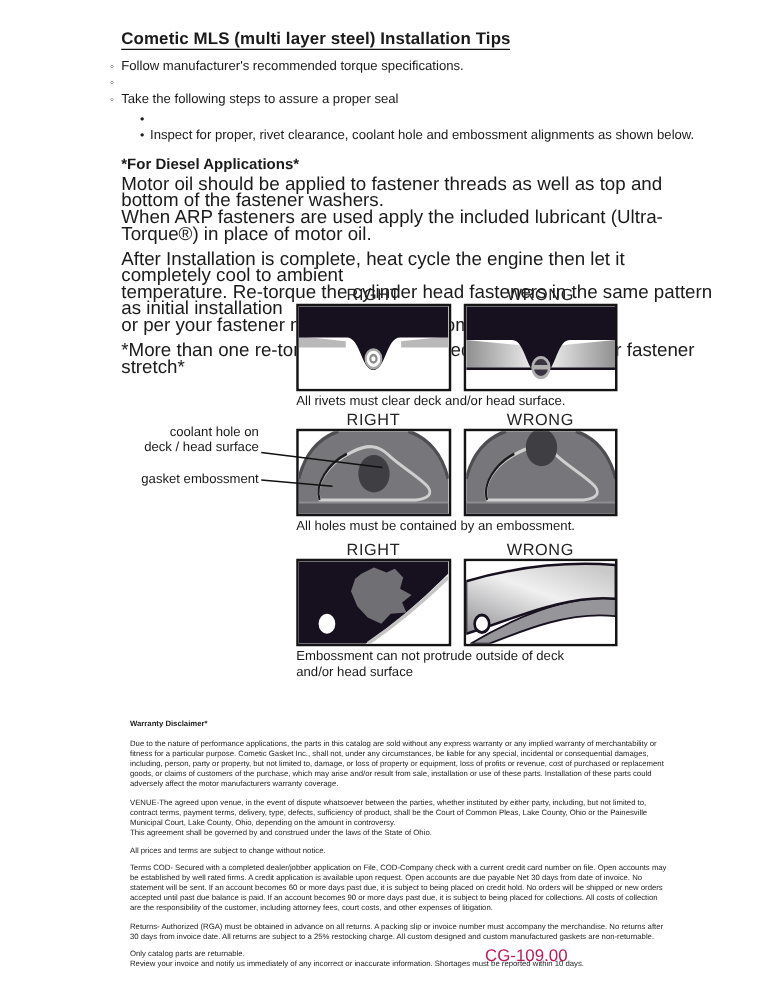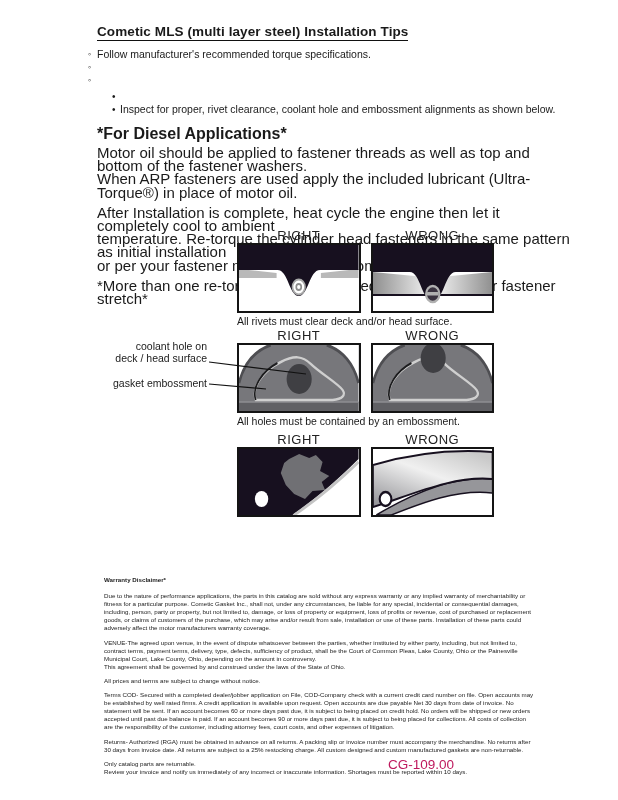--- a/index.html
+++ b/index.html
@@ -12,21 +12,21 @@
   .content-top{position:absolute;left:88px;top:22px;width:482px;}
   .doc-title{
     display:inline-block;margin:0 0 5px 9px;font-size:13.5px;font-weight:bold;
     border-bottom:1.6px solid #111;padding-bottom:1px;letter-spacing:.1px;
   }
   .tips-list{list-style:none;margin:2px 0 0 0;padding:0;font-size:10.5px;line-height:13.2px;}
   .tips-list li{display:flex;}
   .marker{width:9px;flex:0 0 9px;font-size:9px;line-height:13.2px;}
   .sub li{margin-left:24px;}
   .sub .marker{width:8px;flex:0 0 8px;font-size:10px;}
-  .diesel-heading{margin:9px 0 3px 9px;font-size:16px;font-weight:bold;}
+  .diesel-heading{margin:9px 0 3px 9px;font-size:12px;font-weight:bold;}
   .para{margin:0 0 7px 9px;font-size:15px;line-height:13.2px;white-space:pre-line;}
   
   .diagram-area{position:absolute;left:0;top:228px;width:494px;height:320px;}
   .dg-row{margin-left:237px;}
   .dg-row.third{margin-top:5px;}
   .dg-labels{display:flex;gap:10px;height:15px;}
   .dg-labels span{width:145px;text-align:center;font-size:13px;letter-spacing:.5px;color:#222;}
   .dg-panels{display:flex;gap:10px;}
   .panel{width:141px;height:66px;border:2px solid #141414;background:#fff;display:block;}
   .dg-caption{margin-top:2px;font-size:10.5px;line-height:12.5px;white-space:pre-line;width:232px;}
@@ -53,20 +53,21 @@
     <ul class="tips-list">
       <li>
         <span class="marker">◦</span>
         <span>Follow manufacturer's recommended torque specifications.</span>
       </li>
       <li>
         <span class="marker">◦</span>
       </li>
       <li>
         <span class="marker">◦</span>
+        <span>Take the following steps to assure a proper seal</span>
       </li>
     </ul>
     <ul class="tips-list sub">
       <li>
         <span class="marker">•</span>
       </li>
       <li>
         <span class="marker">•</span>
         <span>Inspect for proper, rivet clearance, coolant hole and embossment alignments as shown below.</span>
       </li>
@@ -174,20 +175,22 @@
                 <stop offset="0.6" stop-color="#f0f0f0"></stop>
                 <stop offset="1" stop-color="#c9c9c9"></stop>
             </linearGradient>
           </defs>
           <rect width="143" height="66" fill="#ffffff"></rect>
           <path d="M4,66 C40,48 95,26 143,30 V44 C100,40 58,54 22,66 Z" fill="#96969a" stroke="#17101f" stroke-width="1.5"></path>
           <path d="M0,16 C45,5 95,0 143,3 V30 C95,26 40,48 0,58 Z" fill="url(#gDeck)" stroke="#17101f" stroke-width="2"></path>
           <circle cx="15" cy="50" r="7" fill="#ffffff" stroke="#17101f" stroke-width="2.5"></circle>
         </svg>
       </div>
+      <div class="dg-caption">Embossment can not protrude outside of deck
+and/or head surface</div>
     </div>
 
     <div class="side-label l2">gasket embossment</div>
     <div class="side-label l1">coolant hole on
 deck / head surface</div>
     <svg class="leader-svg" viewBox="0 0 618 320">
       <line x1="209" y1="134" x2="306" y2="146" stroke="#111" stroke-width="1.2"></line>
       <line x1="209" y1="156" x2="266" y2="161" stroke="#111" stroke-width="1.2"></line>
     </svg>
   </div>

